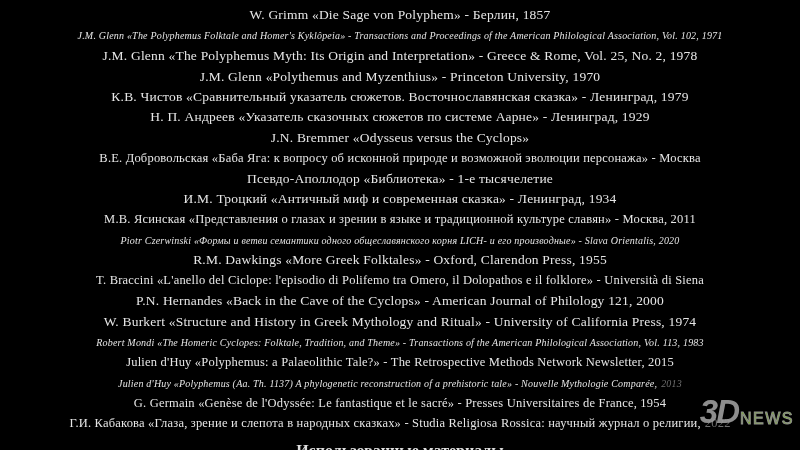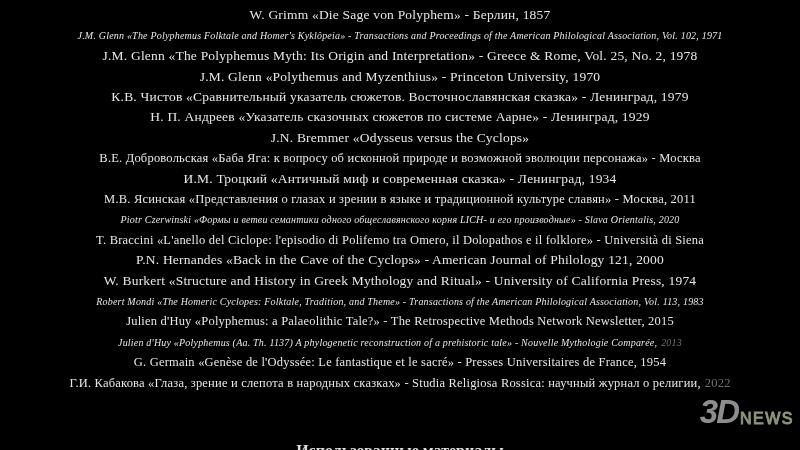--- a/index.html
+++ b/index.html
@@ -118,27 +118,33 @@
     <div class="line sz-l">
         <span>Н. П. Андреев «Указатель сказочных сюжетов по системе Аарне» - Ленинград, 1929</span>
       </div>
     <div class="line sz-l">
         <span>J.N. Bremmer «Odysseus versus the Cyclops»</span>
       </div>
     <div class="line sz-m">
         <span>В.Е. Добровольская «Баба Яга: к вопросу об исконной природе и возможной эволюции персонажа» - Москва</span>
       </div>
     <div class="line sz-l">
+        <span>Псевдо-Аполлодор «Библиотека» - 1-е тысячелетие</span>
+      </div>
+    <div class="line sz-l">
         <span>И.М. Троцкий «Античный миф и современная сказка» - Ленинград, 1934</span>
       </div>
     <div class="line sz-m">
         <span>М.В. Ясинская «Представления о глазах и зрении в языке и традиционной культуре славян» - Москва, 2011</span>
       </div>
     <div class="line sz-s">
         <span>Piotr Czerwinski «Формы и ветви семантики одного общеславянского корня LICH- и его производные» - Slava Orientalis, 2020</span>
+      </div>
+    <div class="line sz-l">
+        <span>R.M. Dawkings «More Greek Folktales» - Oxford, Clarendon Press, 1955</span>
       </div>
     <div class="line sz-m">
         <span>T. Braccini «L'anello del Ciclope: l'episodio di Polifemo tra Omero, il Dolopathos e il folklore» - Università di Siena</span>
       </div>
     <div class="line sz-l">
         <span>P.N. Hernandes «Back in the Cave of the Cyclops» - American Journal of Philology 121, 2000</span>
       </div>
     <div class="line sz-l">
         <span>W. Burkert «Structure and History in Greek Mythology and Ritual» - University of California Press, 1974</span>
       </div>

